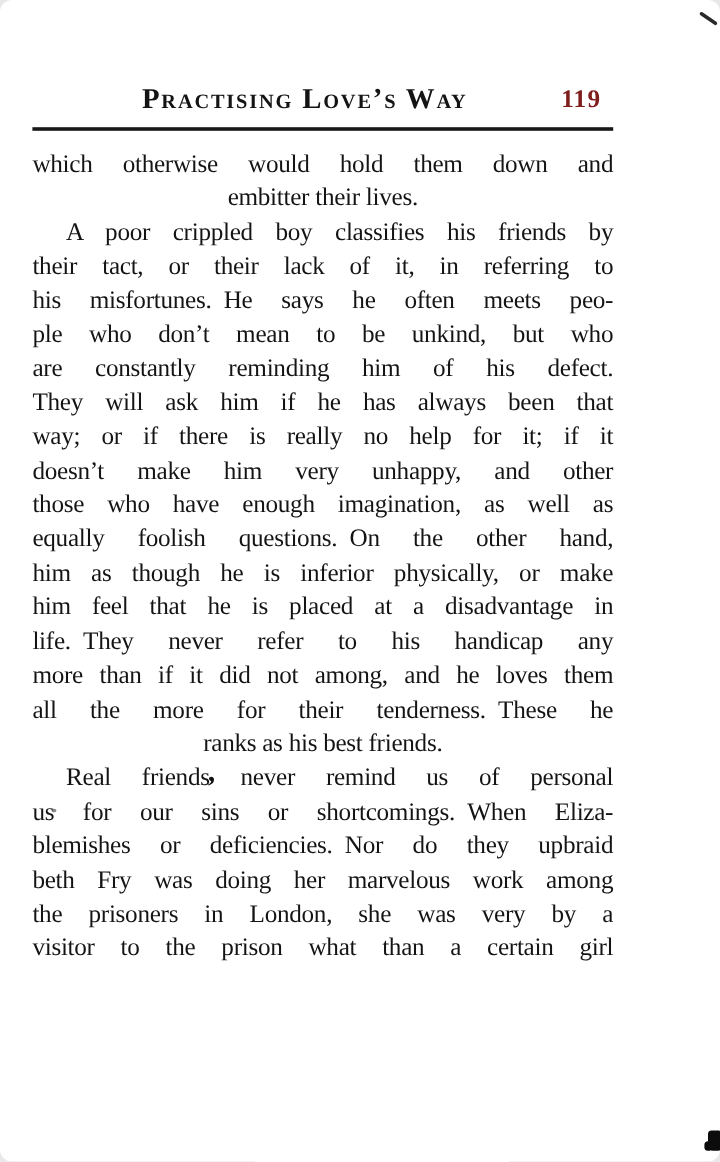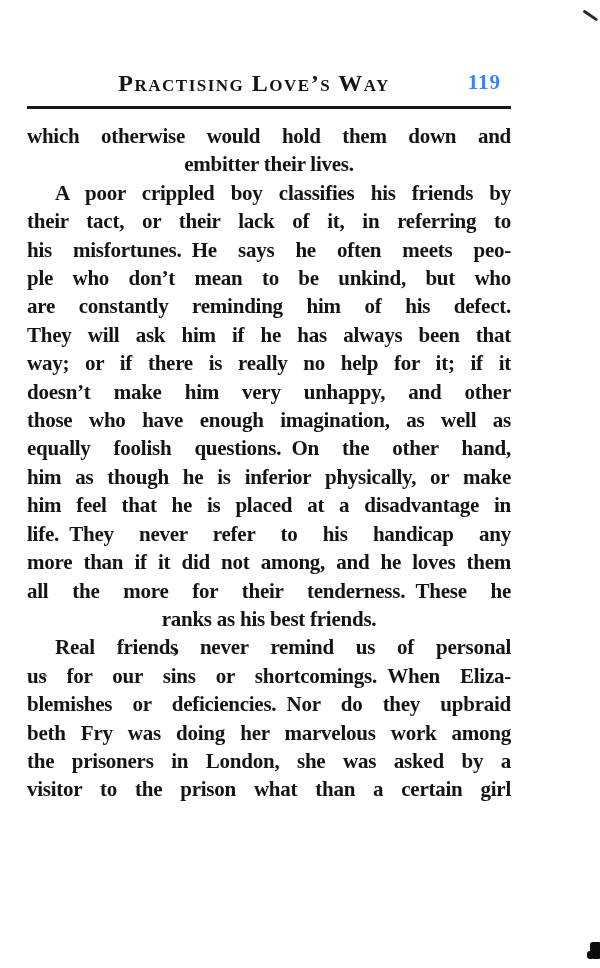--- a/index.html
+++ b/index.html
@@ -8,20 +8,21 @@
     background: #e8e8e8;
   }
   .page {
     position: relative;
     width: 600px;
     height: 968px;
     background: #ffffff;
     overflow: hidden;
     font-family: "Liberation Serif", "DejaVu Serif", serif;
     color: #141414;
+    border-radius: 10px;
   }
   
   .running-header {
     position: absolute;
     top: 70px;
     left: 27px;
     width: 484px;
     height: 30px;
   }
   .running-title {
@@ -37,38 +38,38 @@
     white-space: nowrap;
     color: #141414;
   }
   .page-number {
     position: absolute;
     right: 10px;
     top: 0;
     font-weight: bold;
     font-size: 21px;
     letter-spacing: 1px;
-    color: #3b82f6;
+    color: #7f1d1d;
   }
   .header-rule {
     position: absolute;
     top: 106px;
     left: 27px;
     width: 484px;
     height: 3px;
     background: #181818;
   }
   
   .body-text {
     position: absolute;
     top: 122px;
     left: 27px;
     width: 484px;
     font-size: 21px;
-    font-weight: bold;
+    font-weight: normal;
     line-height: 28.4px;
     letter-spacing: -0.25px;
   }
   .line {
     white-space: normal;
     text-align: center;
   }
   .line.j {
     text-align: justify;
     text-align-last: justify;
@@ -154,21 +155,21 @@
       <div class="line j">him as though he is inferior physically, or make</div>
       <div class="line j">him feel that he is placed at a disadvantage in</div>
       <div class="line j">life. They never refer to his handicap any</div>
       <div class="line j">more than if it did not among, and he loves them</div>
       <div class="line j">all the more for their tenderness. These he</div>
       <div class="line">ranks as his best friends.</div>
       <div class="line j ind">Real friends never remind us of personal</div>
       <div class="line j">us for our sins or shortcomings. When Eliza-</div>
       <div class="line j">blemishes or deficiencies. Nor do they upbraid</div>
       <div class="line j">beth Fry was doing her marvelous work among</div>
-      <div class="line j">the prisoners in London, she was asked by a</div>
+      <div class="line j">the prisoners in London, she was very by a</div>
       <div class="line j">visitor to the prison what than a certain girl</div>
     </div>
 
   <div class="mark-top-right"></div>
   <div class="mark-apostrophe">’</div>
   <div class="mark-dot"></div>
   <div class="mark-blot"></div>
 
 </div>
 

